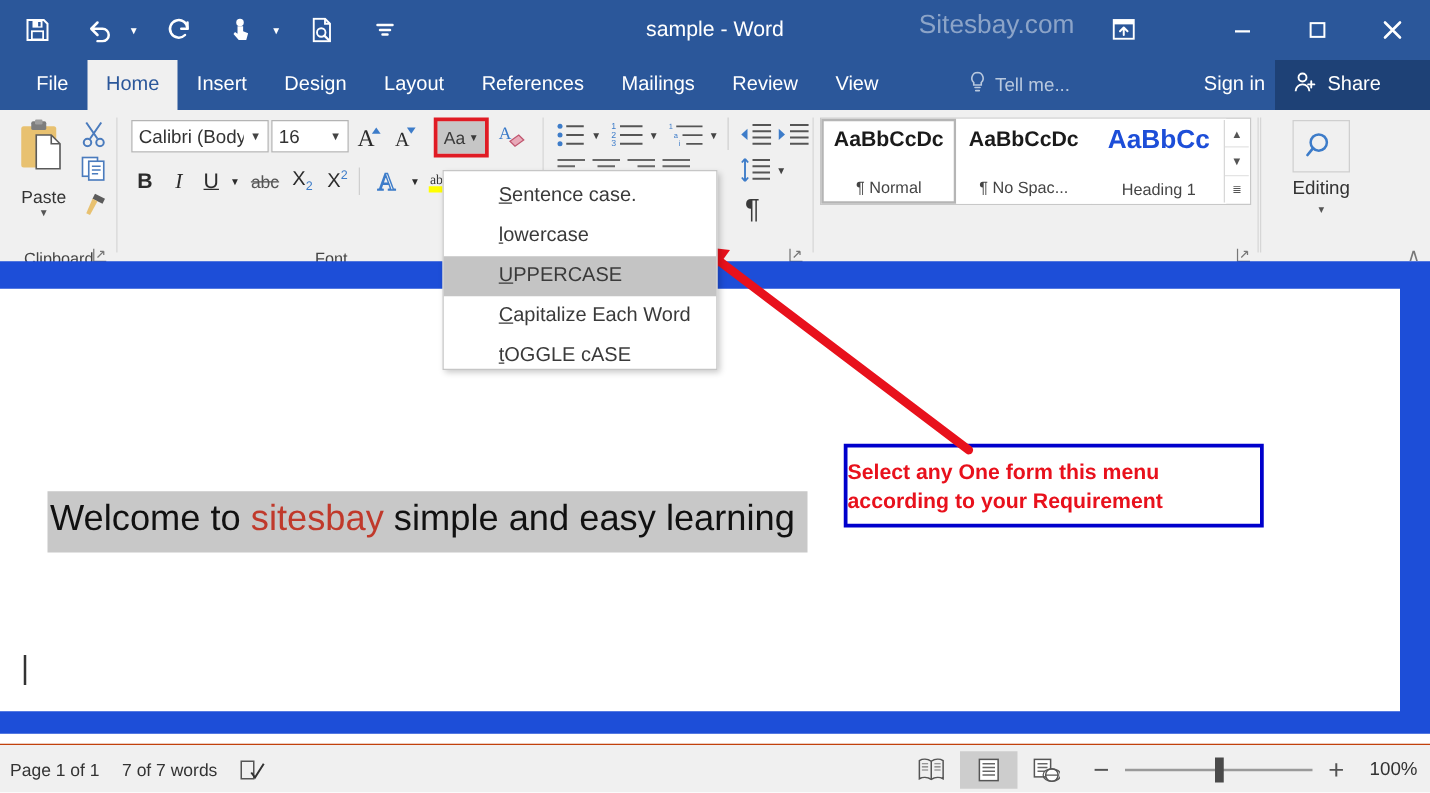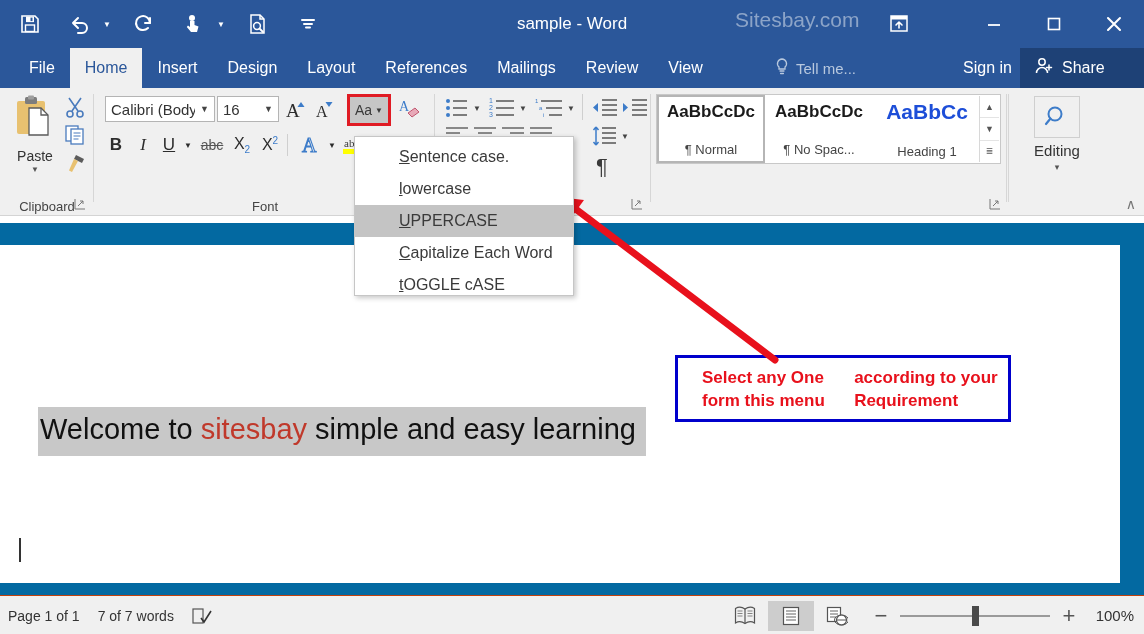--- a/index.html
+++ b/index.html
@@ -215,23 +215,23 @@
   .case-item {
     height: 32px; padding-left: 44px;
     display: flex; align-items: center;
     font-size: 16px; color: #3a3a3a;
   }
   .case-item.hover { background: #c4c4c4; }
   .case-item u { text-decoration: underline; }
 
   
   .doc-area {
-    position: absolute; left: 0; top: 223px;
+    position: absolute; left: 0; top: 209px;
     width: 1144px; height: 378px;
-    background: #0369a1;
+    background: #1d4ed8;
   }
   .page {
     position: absolute; left: 0; top: 22px;
     width: 1120px; height: 338px;
     background: #ffffff;
   }
   .doc-line {
     position: absolute; left: 38px; top: 162px;
     background: #c8c8c8;
     padding: 6px 10px 10px 2px;
@@ -244,24 +244,23 @@
     position: absolute; left: 19px; top: 293px;
     width: 2px; height: 24px; background: #333333;
   }
 
   
   .callout {
     position: absolute; left: 675px; top: 355px;
     width: 336px; height: 67px;
     border: 3px solid #0000cc;
     background: #ffffff;
-    display: flex; flex-direction: row; justify-content: center;
-    padding-left: 24px;
+    display: flex; flex-direction: column; justify-content: center;
+    padding-left: 0;
     z-index: 30;
-    align-items: center;
   }
   .callout-line {
     font-size: 17px; font-weight: bold; color: #e8111c; line-height: 23px;
   }
   .arrow-svg {
     position: absolute; left: 540px; top: 160px;
     width: 240px; height: 210px;
     z-index: 35; pointer-events: none;
   }
 

